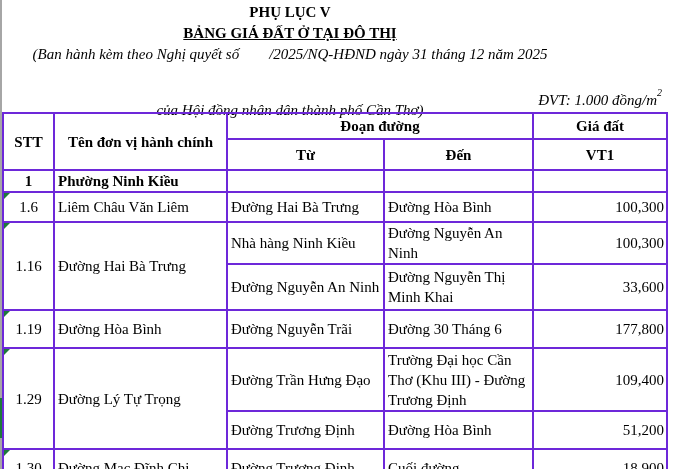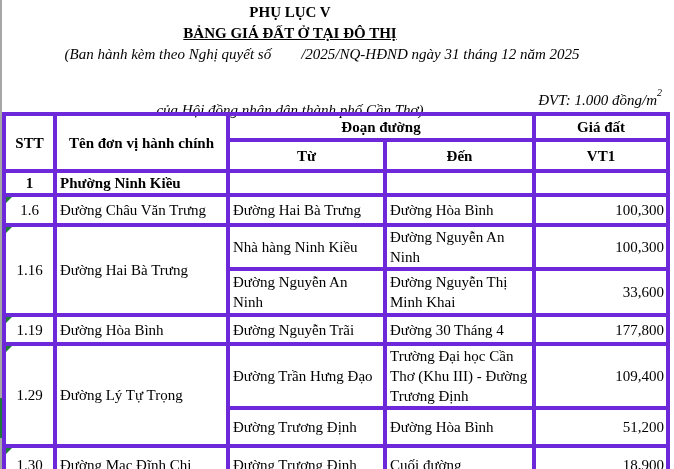--- a/index.html
+++ b/index.html
@@ -24,40 +24,40 @@
     .unit {
       position: absolute; right: 12px; top: 90px; font-size: 15px; font-style: italic; white-space: nowrap;
     }
     .unit sup { font-size: 10px; position: relative; top: -3px; }
 
     table {
       position: absolute; left: 2px; top: 112px;
       border-collapse: collapse; table-layout: fixed;
       width: 664px; font-size: 15px;
     }
-    td, th { border: 4px solid #6d28d9; padding: 0 3px; line-height: 20px; vertical-align: middle; }
+    td, th { border: 2px solid #6d28d9; padding: 0 3px; line-height: 20px; vertical-align: middle; }
     th { font-weight: bold; text-align: center; }
     .c-stt { text-align: center; }
     .num { text-align: right; padding-right: 2px; padding-left: 44px; }
     .bold { font-weight: bold; }
     td.tri { position: relative; }
     td.tri::before {
       content: ""; position: absolute; left: 0; top: 0;
       border-top: 6px solid #1e7b3a; border-right: 6px solid transparent;
     }
   </style>
 </head>
 <body>
 
 <div class="left-edge"></div>
 <div class="left-edge-green"></div>
 
 <div class="title t1">PHỤ LỤC V</div>
 <div class="title t2">BẢNG GIÁ ĐẤT Ở TẠI ĐÔ THỊ</div>
-<div class="title t3" style="white-space:pre;margin-left:32px;">(Ban hành kèm theo Nghị quyết số        /2025/NQ-HĐND ngày 31 tháng 12 năm 2025</div>
+<div class="title t3" style="white-space:pre;">(Ban hành kèm theo Nghị quyết số        /2025/NQ-HĐND ngày 31 tháng 12 năm 2025</div>
 <div class="title t4">của Hội đồng nhân dân thành phố Cần Thơ)</div>
 <div class="unit"><span>ĐVT: 1.000 đồng/m</span><sup>2</sup></div>
 
 <table>
   <colgroup>
     <col style="width:51px">
       <col style="width:173px">
       <col style="width:157px">
       <col style="width:149px">
       <col style="width:134px">
@@ -78,42 +78,42 @@
   <tbody>
     <tr style="height:22px">
       <td class="c-stt bold">1</td>
       <td class="bold">Phường Ninh Kiều</td>
       <td></td>
       <td></td>
       <td></td>
     </tr>
     <tr style="height:30px">
       <td class="c-stt tri">1.6</td>
-      <td>Đường Châu Văn Trưng</td>
+      <td>Liêm Châu Văn Liêm</td>
       <td>Đường Hai Bà Trưng</td>
       <td>Đường Hòa Bình</td>
       <td class="num">100,300</td>
     </tr>
     <tr style="height:41px">
       <td rowspan="2" class="c-stt tri">1.16</td>
       <td rowspan="2">Đường Hai Bà Trưng</td>
       <td>Nhà hàng Ninh Kiều</td>
       <td>Đường Nguyễn An Ninh</td>
       <td class="num">100,300</td>
     </tr>
     <tr style="height:46px">
       <td>Đường Nguyễn An Ninh</td>
       <td>Đường Nguyễn Thị Minh Khai</td>
       <td class="num">33,600</td>
     </tr>
-    <tr style="height:29px">
+    <tr style="height:38px">
       <td class="c-stt tri">1.19</td>
       <td>Đường Hòa Bình</td>
       <td>Đường Nguyễn Trãi</td>
-      <td>Đường 30 Tháng 4</td>
+      <td>Đường 30 Tháng 6</td>
       <td class="num">177,800</td>
     </tr>
     <tr style="height:63px">
       <td rowspan="2" class="c-stt tri">1.29</td>
       <td rowspan="2">Đường Lý Tự Trọng</td>
       <td>Đường Trần Hưng Đạo</td>
       <td>Trường Đại học Cần Thơ (Khu III) - Đường Trương Định</td>
       <td class="num">109,400</td>
     </tr>
     <tr style="height:38px">

